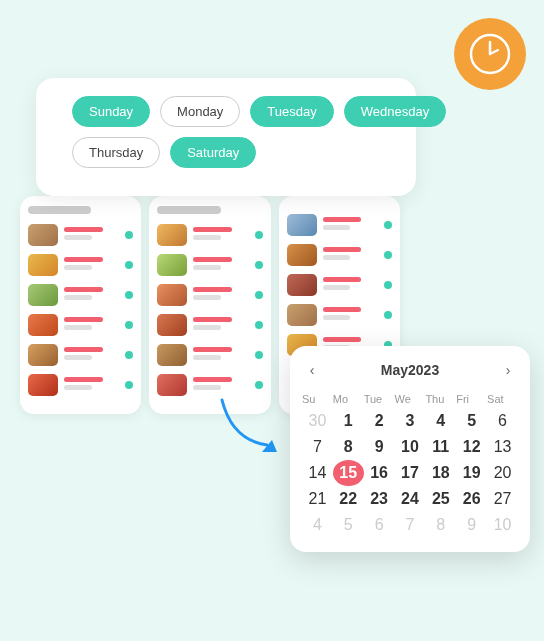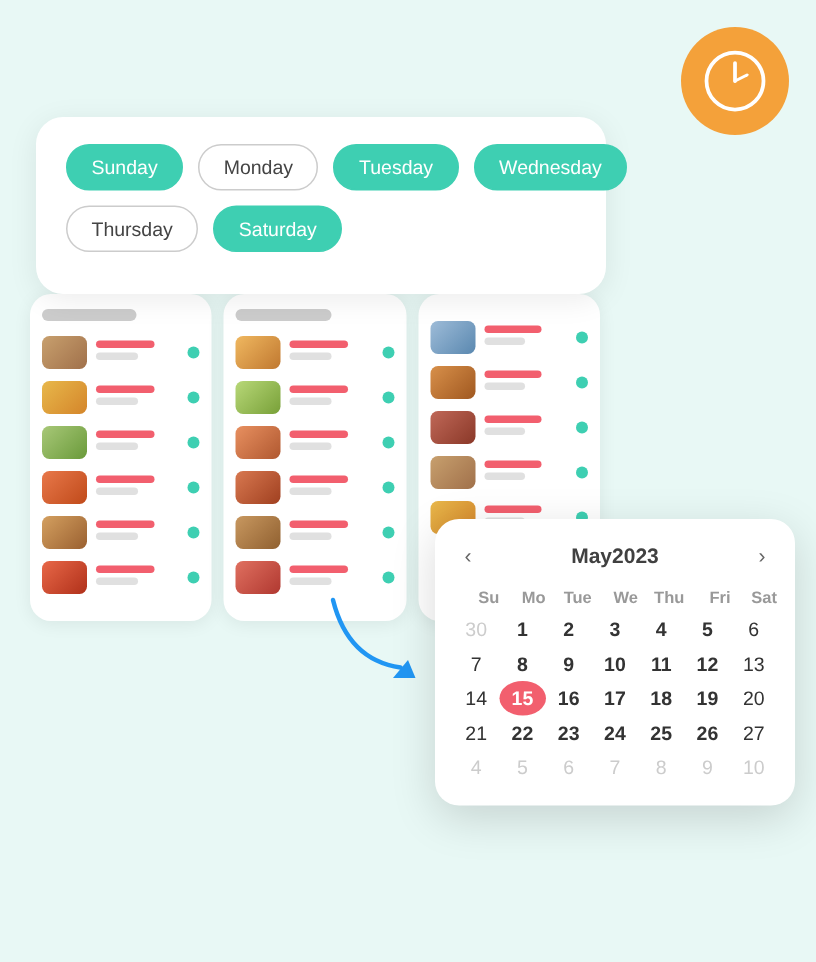--- a/index.html
+++ b/index.html
@@ -30,24 +30,24 @@
 
     .clock-circle svg {
       width: 44px;
       height: 44px;
     }
 
     
     .day-selector-card {
       position: absolute;
       top: 78px;
-      left: 24px;
+      left: 36px;
       background: white;
       border-radius: 18px;
-      padding: 18px 20px;
+      padding: 18px 36px;
       width: 380px;
       box-shadow: 0 4px 20px rgba(0,0,0,0.08);
       z-index: 5;
     }
 
     .day-buttons-row {
       display: flex;
       gap: 10px;
       margin-bottom: 10px;
       flex-wrap: nowrap;
@@ -205,28 +205,28 @@
     }
 
     .cal-grid {
       width: 100%;
       border-collapse: collapse;
     }
 
     .cal-grid th {
       font-size: 11px;
       color: #999;
-      font-weight: 700;
-      text-align: right;
+      font-weight: 400;
+      text-align: left;
       padding: 3px 0;
       width: 30px;
     }
 
     .cal-grid td {
-      font-size: 13px;
+      font-size: 16px;
       color: #333;
       text-align: center;
       padding: 4px 0;
       cursor: pointer;
       width: 30px;
     }
 
     .cal-grid td.other-month {
       color: #ccc;
     }

